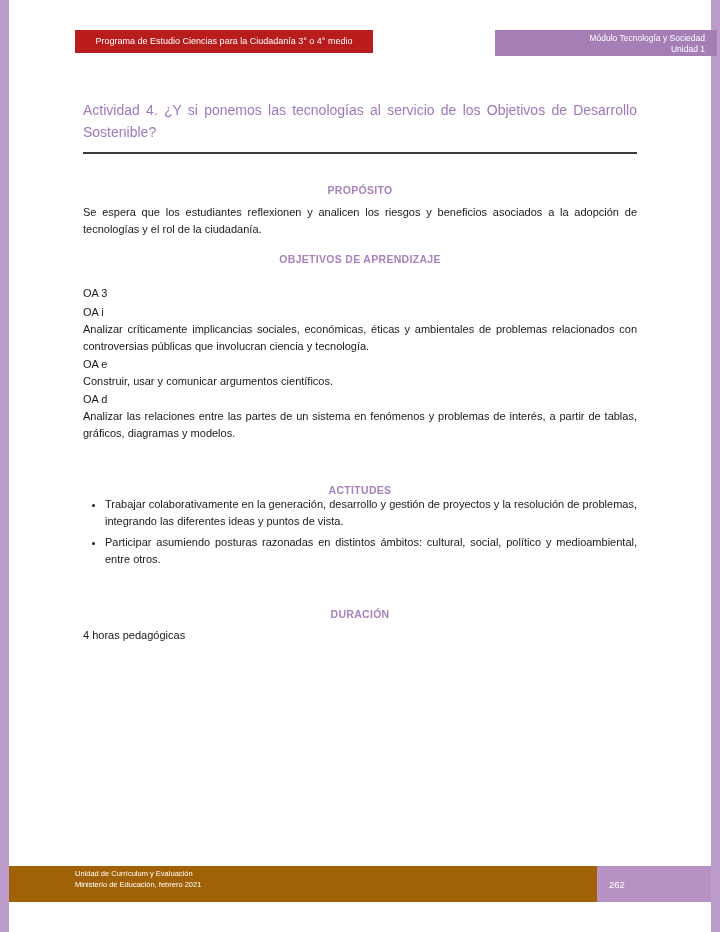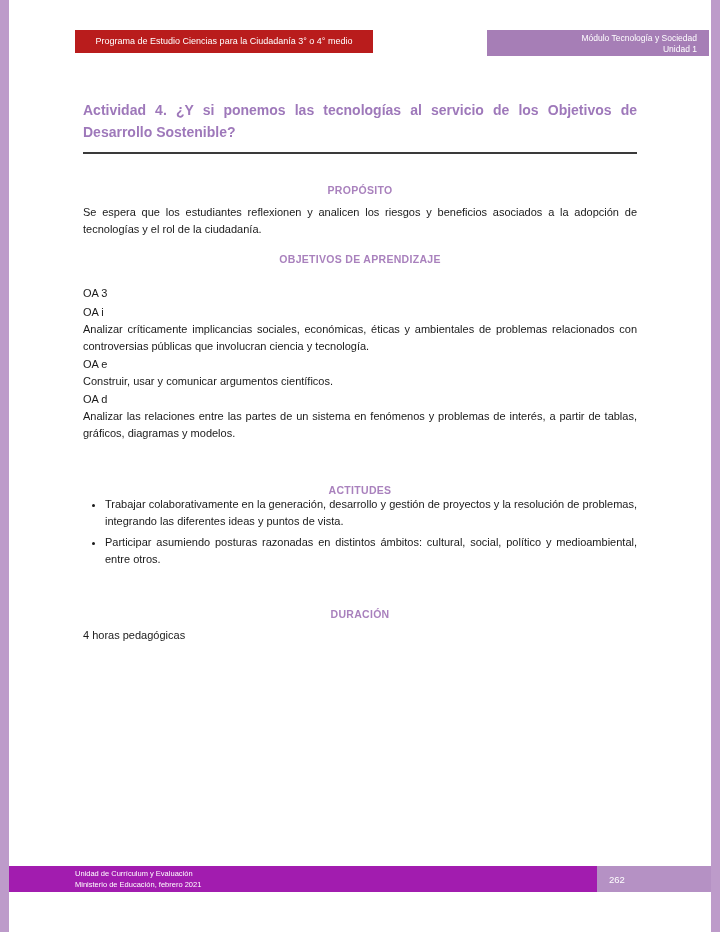--- a/index.html
+++ b/index.html
@@ -19,33 +19,33 @@
   .side-strip.right { right: 0; }
 
   
   .header-left-box {
     position: absolute; top: 30px; left: 75px; width: 298px; height: 23px;
     background: #b91c1c; color: #ffffff;
     font-size: 9px; line-height: 23px; text-align: center;
     padding: 0 8px; white-space: nowrap; overflow: hidden;
   }
   .header-right-box {
-    position: absolute; top: 30px; right: 11px; width: 222px; height: 26px;
+    position: absolute; top: 30px; right: 3px; width: 222px; height: 26px;
     background: #a67eb6; color: #ffffff;
     font-size: 8.5px; line-height: 1.3; text-align: right;
     padding: 3px 12px 0 8px;
   }
 
   
   .content {
     position: absolute; top: 100px; left: 83px; width: 554px;
   }
   .doc-title {
     color: #9e78ba;
-    font-size: 14px; font-weight: bold;
+    font-size: 14px; font-weight: normal;
     line-height: 1.55;
     text-align: justify;
   }
   .title-rule {
     border: none;
     border-top: 2px solid #3a3a3a;
     margin-top: 9px;
   }
   .section-heading {
     color: #a981bd;
@@ -76,22 +76,22 @@
   }
   .bullet-list li {
     font-size: 11px; line-height: 1.55;
     text-align: justify;
     margin-bottom: 4px;
   }
   .duracion-text { margin-top: 7px; text-align: left; }
 
   
   .footer-bar {
-    position: absolute; left: 9px; right: 9px; top: 866px; height: 26px;
-    background: #a21caf; color: #ffffff;
+    position: absolute; left: 9px; right: 9px; top: 866px; height: 36px;
+    background: #a16207; color: #ffffff;
   }
   .footer-text {
     position: absolute; left: 66px; top: 3px;
     font-size: 7.5px; line-height: 1.4;
   }
   .footer-page-box {
     position: absolute; right: 0; top: 0; width: 114px; height: 100%;
     background: #b591c4;
     display: flex; align-items: center;
     padding-left: 12px;

